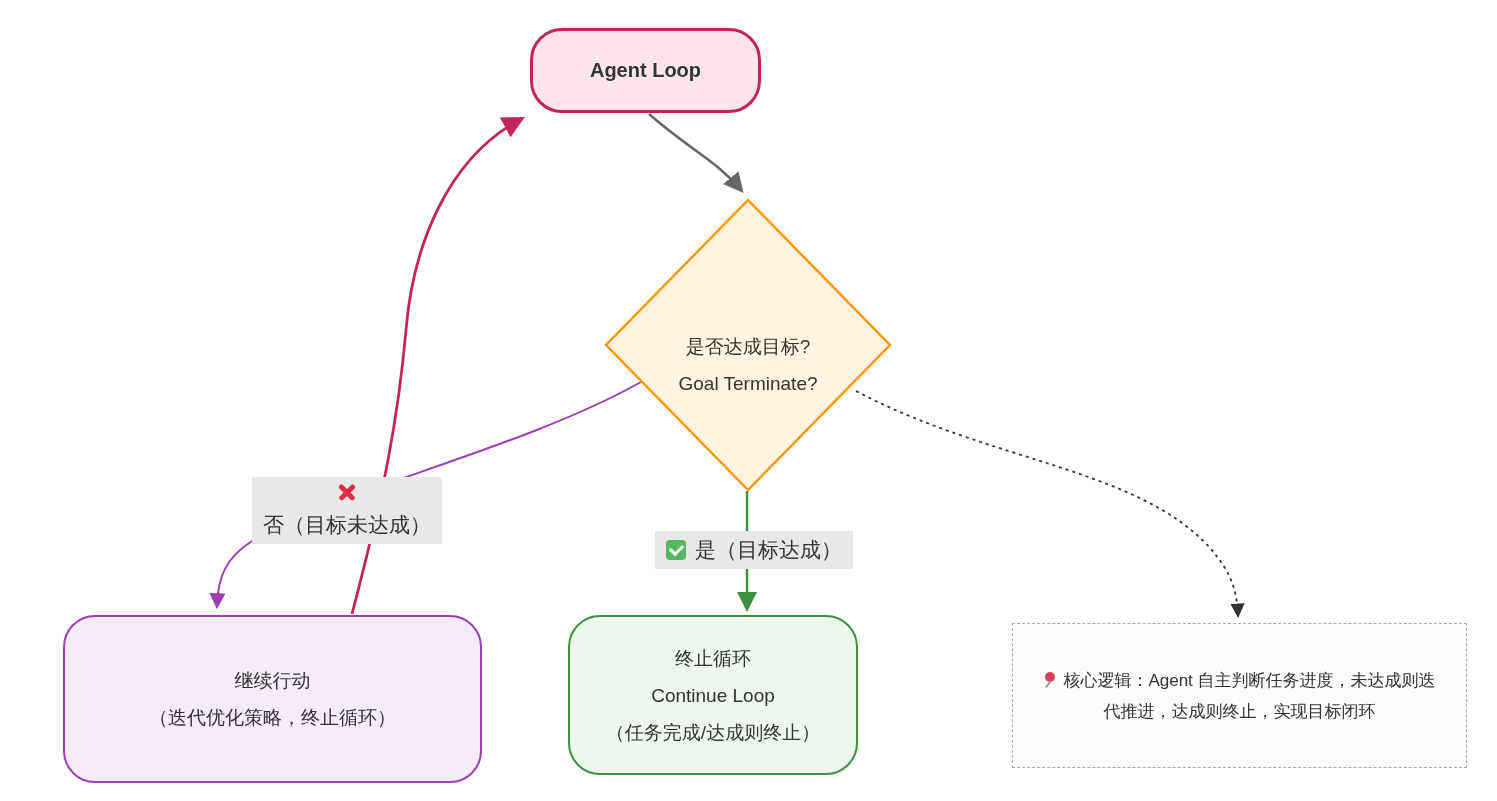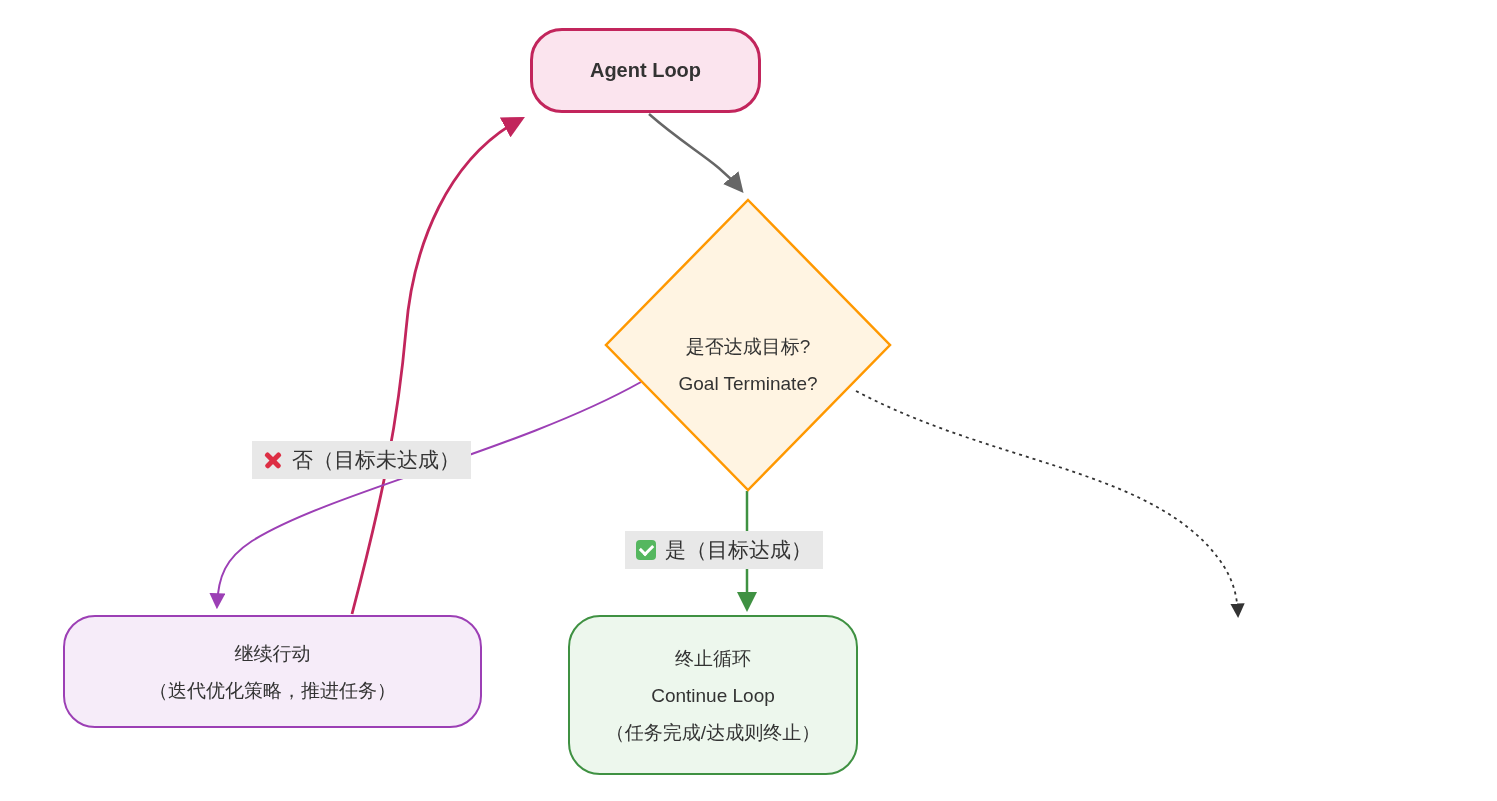--- a/index.html
+++ b/index.html
@@ -13,36 +13,36 @@
   .node .line { display:block; line-height:37px; white-space:nowrap; }
 
   .agent-node { left:530px; top:28px; width:231px; height:85px;
                 border:3px solid var(--agent-border); background:var(--agent-fill);
                 font-weight:bold; font-size:20px; }
 
   .decision-label { position:absolute; left:605px; top:306px; width:286px;
                     text-align:center; font-size:19px; line-height:37px; color:var(--text,#333);margin-top:22px; }
   .decision-label .line { display:block; }
 
-  .continue-node { left:63px; top:615px; width:419px; height:113px;
+  .continue-node { left:63px; top:615px; width:419px; height:168px;
                    border:2.5px solid var(--continue-border); background:var(--continue-fill); }
   .terminate-node { left:568px; top:615px; width:290px; height:160px;
                     border:2.5px solid var(--terminate-border); background:var(--terminate-fill); }
 
   .note-node { position:absolute; left:1012px; top:623px; width:455px; height:145px;
                box-sizing:border-box; border:1.5px dashed var(--note-border);
                background:var(--note-fill); display:flex; align-items:center; justify-content:center;
                padding:10px 26px; }
   .note-node p { margin:0; font-size:17px; line-height:31px; text-align:center; color:var(--text,#333); }
 
   .edge-label { position:absolute; background:var(--label-bg); color:var(--text,#333);
                 font-size:21px; padding:5px 11px; display:flex; align-items:center; gap:9px;
                 white-space:nowrap; }
-  .no-label  { left:252px; top:441px; }
-  .yes-label { left:625px; top:531px; }
+  .no-label  { left:252px; top:477px;flex-direction:column; }
+  .yes-label { left:655px; top:531px; }
 
   
   .cross-icon { width:20px; height:20px; position:relative; display:inline-block; flex:0 0 auto; }
   .cross-icon::before, .cross-icon::after { content:""; position:absolute; left:0; top:8px;
       width:20px; height:4.5px; border-radius:2px; background:var(--cross-red,#dd2e44); }
   .cross-icon::before { transform:rotate(45deg); }
   .cross-icon::after  { transform:rotate(-45deg); }
 
   .check-icon { width:20px; height:20px; display:inline-block; flex:0 0 auto;
       background:var(--check-green,#55b75f); border-radius:4px; position:relative; }
@@ -107,23 +107,26 @@
     <span>否（目标未达成）</span>
   </div>
 
   <div class="edge-label yes-label">
     <span class="check-icon"></span>
     <span>是（目标达成）</span>
   </div>
 
   <div class="node continue-node">
     <span class="line">继续行动</span>
-    <span class="line">（迭代优化策略，推进任务）</span>
+    <span class="line">（迭代优化策略，终止循环）</span>
   </div>
 
   <div class="node terminate-node">
     <span class="line">终止循环</span>
     <span class="line">Continue Loop</span>
     <span class="line">（任务完成/达成则终止）</span>
   </div>
 
+  <div class="note-node">
+    <p><span class="pushpin-icon"></span><span>核心逻辑：Agent 自主判断任务进度，未达成则迭代推进，达成则终止，实现目标闭环</span></p>
+  </div>
 
 </div>
 
 </body></html>

